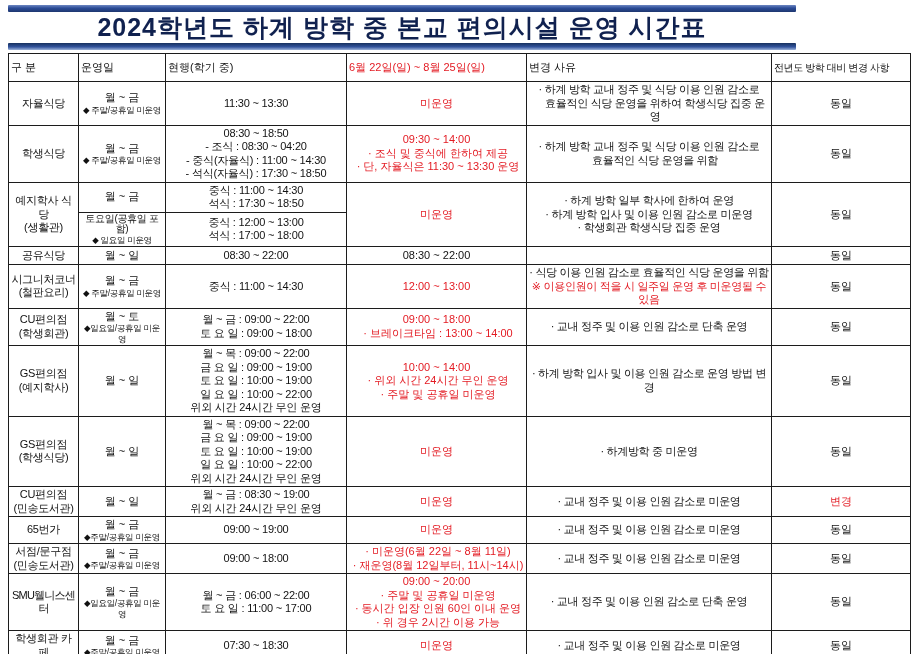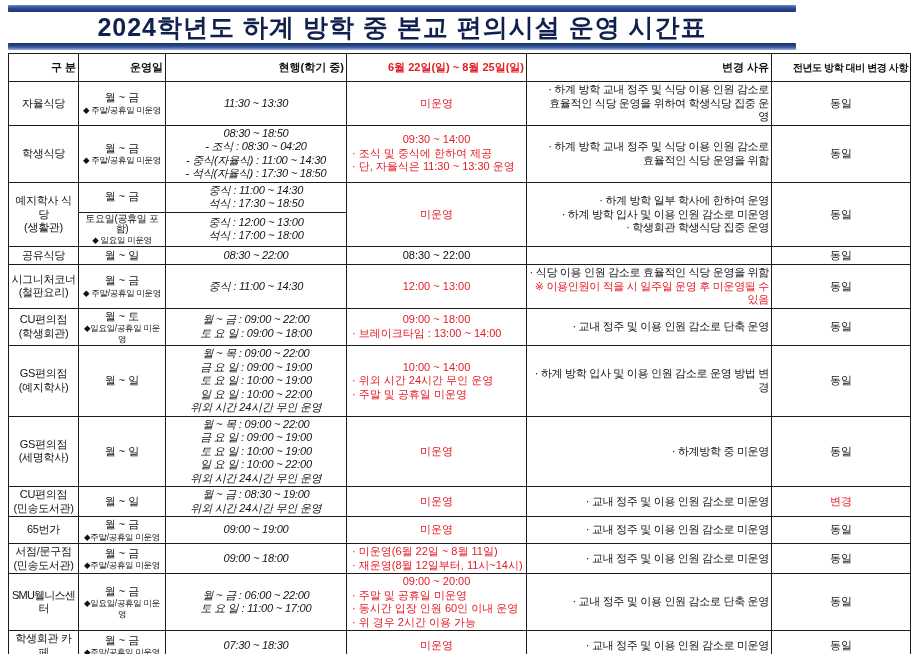--- a/index.html
+++ b/index.html
@@ -13,35 +13,35 @@
   .bar-bottom{background:linear-gradient(to bottom,#16305e,#32539c 55%,#9db3da);margin-top:1px;}
   h1.title{margin:1px 0 2px 0;text-align:center;font-size:25px;line-height:28px;
            font-weight:800;color:#10214f;letter-spacing:1px;}
 
   
   table.sched{width:902px;border-collapse:collapse;table-layout:fixed;
               font-size:11px;color:#111;}
   table.sched th, table.sched td{border:1px solid #1c1c1c;padding:1px 2px;
               vertical-align:middle;overflow:hidden;}
   table.sched{border:1.5px solid #111;}
-  th{font-weight:700;font-size:11px;text-align:right;background:#fff;white-space:nowrap;}
+  th{font-weight:400;font-size:11px;text-align:left;background:#fff;white-space:nowrap;}
   th.small{font-size:10px;letter-spacing:-0.4px;}
 
   .ln{line-height:13.5px;text-align:center;}
   .note{font-size:8.5px;line-height:10.5px;letter-spacing:-0.3px;}
-  .ll{text-align:left;padding-left:3px;}
+  .ll{text-align:center;padding-left:3px;}
   .cont{padding-left:12px;}
 
   td.cname{text-align:center;letter-spacing:-0.3px;}
   td.cdays{text-align:center;}
-  td.ccur .ln{letter-spacing:-0.2px;font-style:italic;}
+  td.ccur .ln{letter-spacing:-0.2px;}
   td.cvac{color:#e31b23;}
   td.cvac.black{color:#111;}
   td.creason{text-align:left;padding-left:5px;padding-right:3px;}
-  td.creason .ln{text-align:right;letter-spacing:-0.3px;}
+  td.creason .ln{text-align:center;letter-spacing:-0.3px;}
   td.cprev{text-align:center;}
   .red{color:#e31b23;margin-left:13px;}
   .redline{color:#e31b23;}
 
   tr.h18{height:18px} tr.h25{height:25px} tr.h26{height:26px} tr.h28{height:28px}
   tr.h30{height:30px} tr.h46{height:46px} tr.h55{height:55px}
   tr.h68{height:68px} tr.h70{height:70px} tr.hhdr{height:28px}
 </style>
 </head>
 <body>
@@ -252,21 +252,21 @@
             <div class="ln">· 하계 방학 입사 및 이용 인원 감소로 운영 방법 변경</div>
           </td>
       <td class="cprev">
             <div class="ln">동일</div>
           </td>
     </tr>
 
     <tr class="h70">
       <td class="cname">
         <div class="ln">GS편의점</div>
-        <div class="ln">(세명학사)</div>
+        <div class="ln">(학생식당)</div>
       </td>
       <td class="cdays">
             <div class="ln">월 ~ 일</div>
           </td>
       <td class="ccur">
         <div class="ln">월 ~ 목 : 09:00 ~ 22:00</div>
         <div class="ln">금 요 일 : 09:00 ~ 19:00</div>
         <div class="ln">토 요 일 : 10:00 ~ 19:00</div>
         <div class="ln">일 요 일 : 10:00 ~ 22:00</div>
         <div class="ln">위외 시간 24시간 무인 운영</div>

